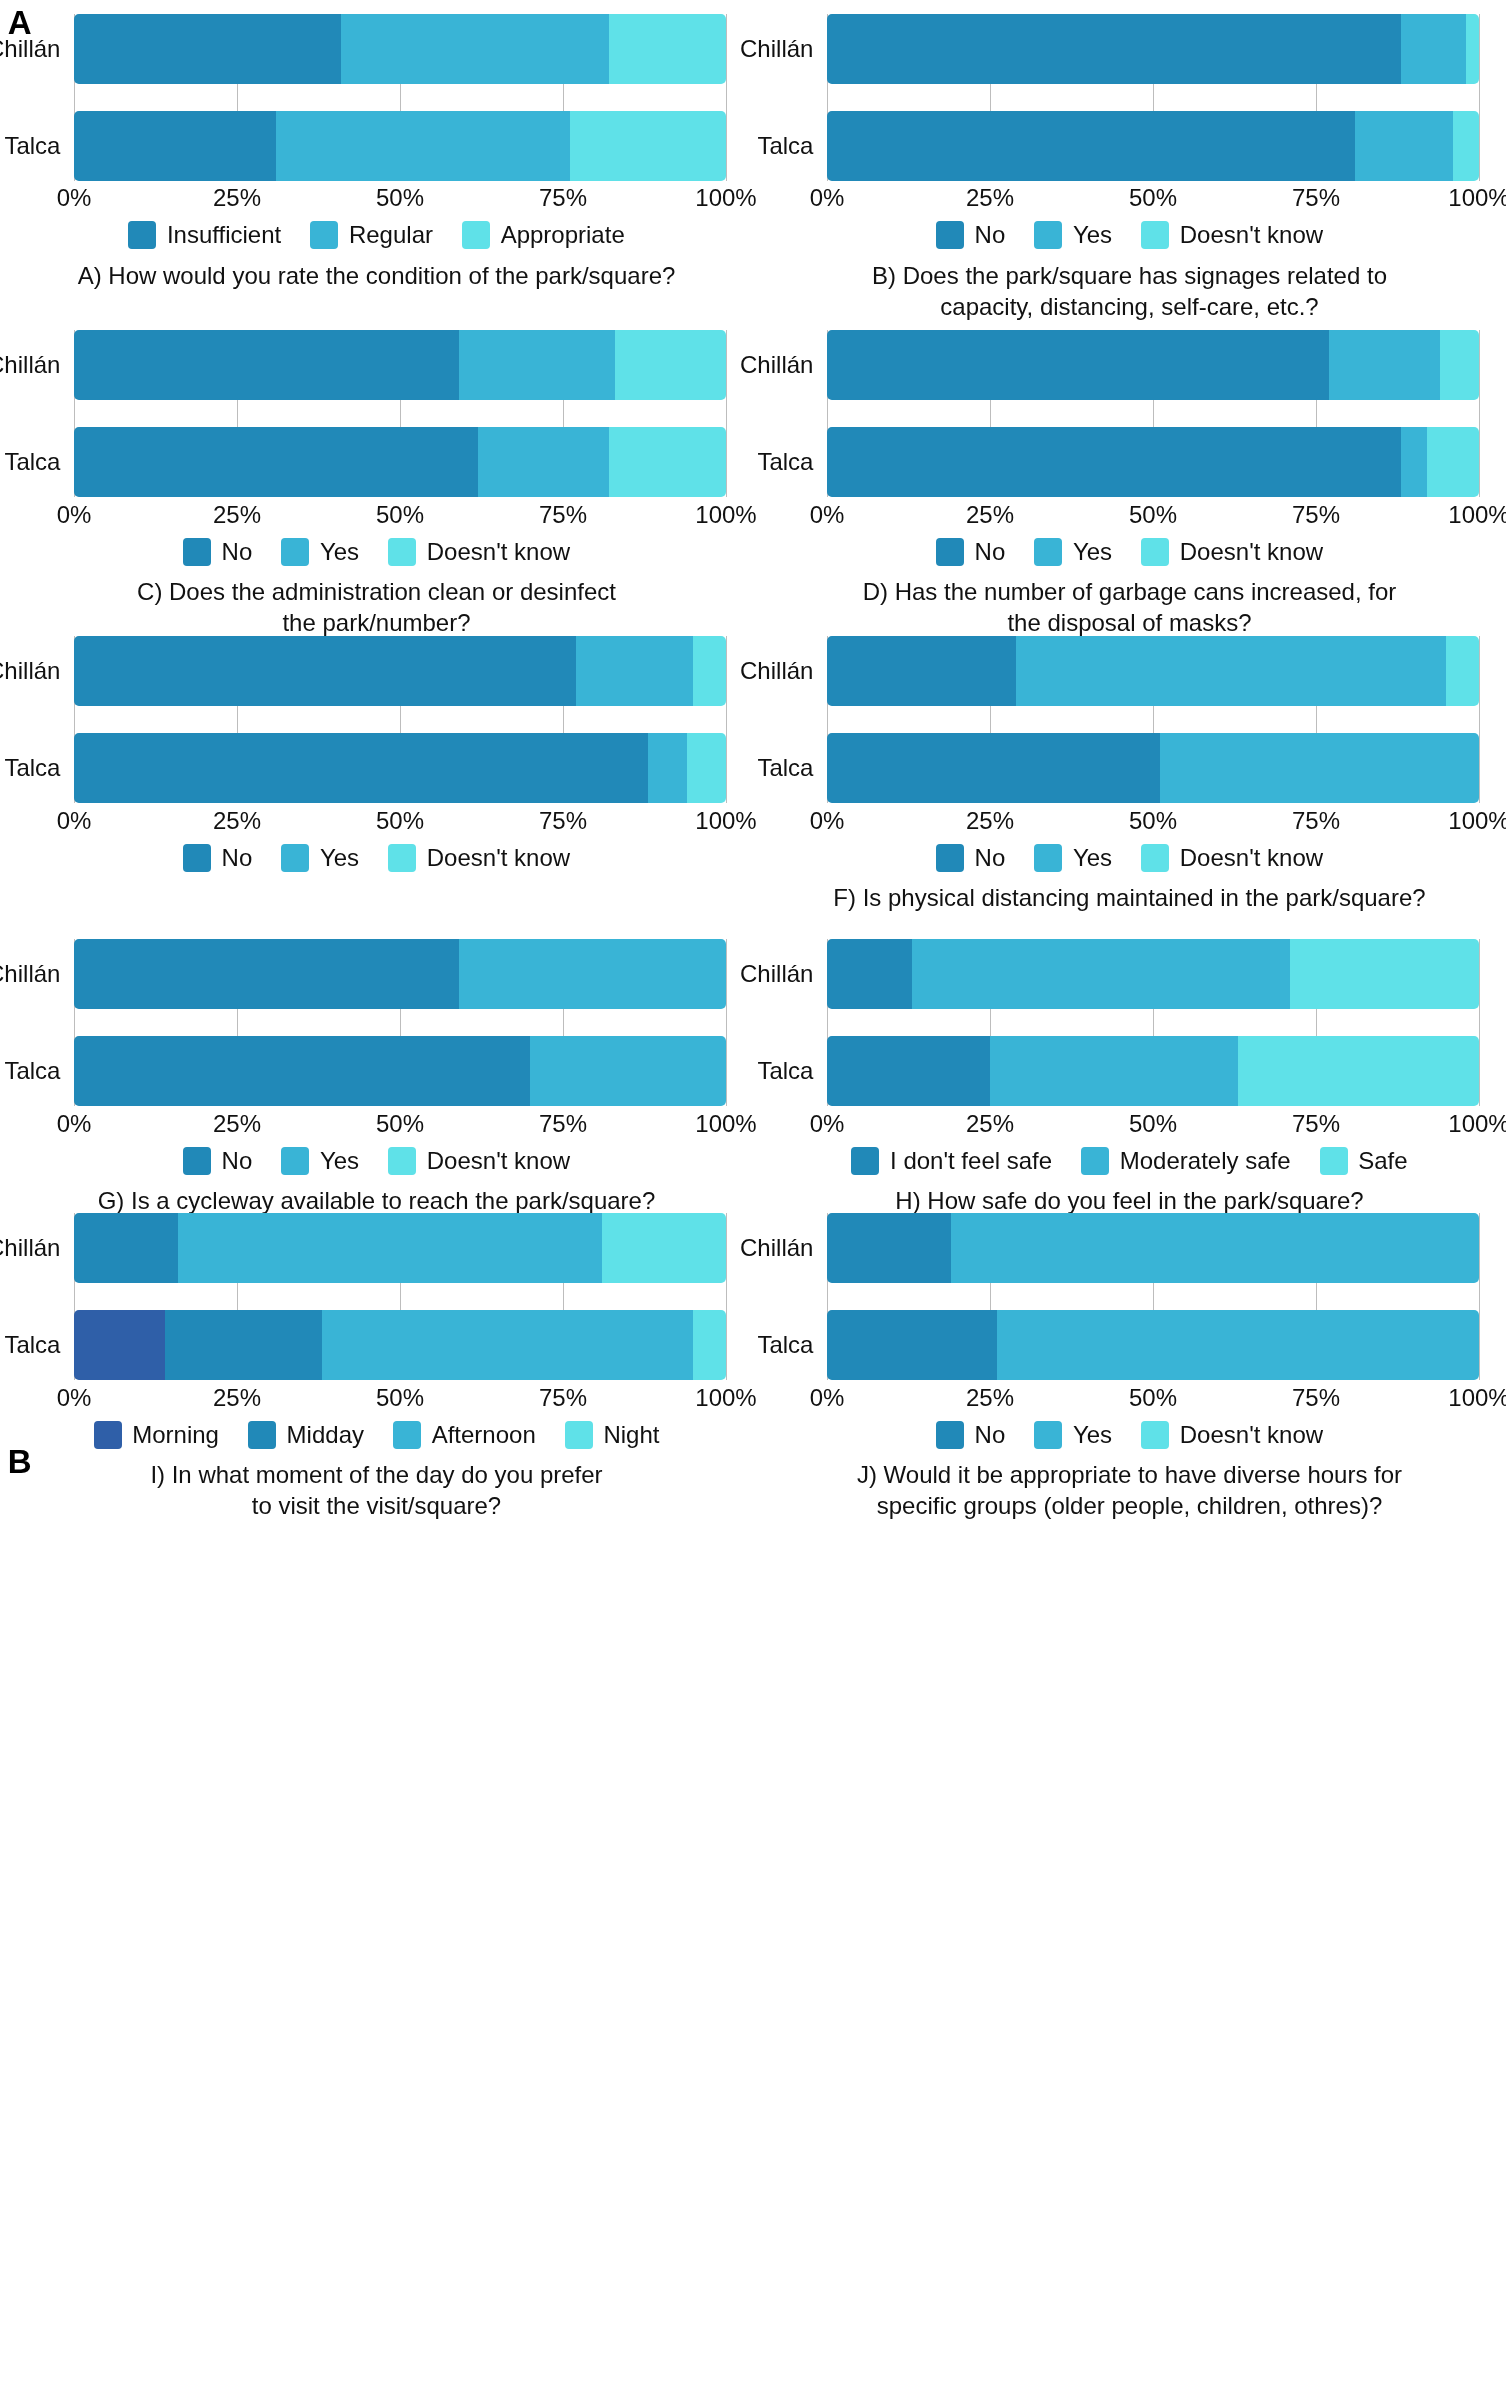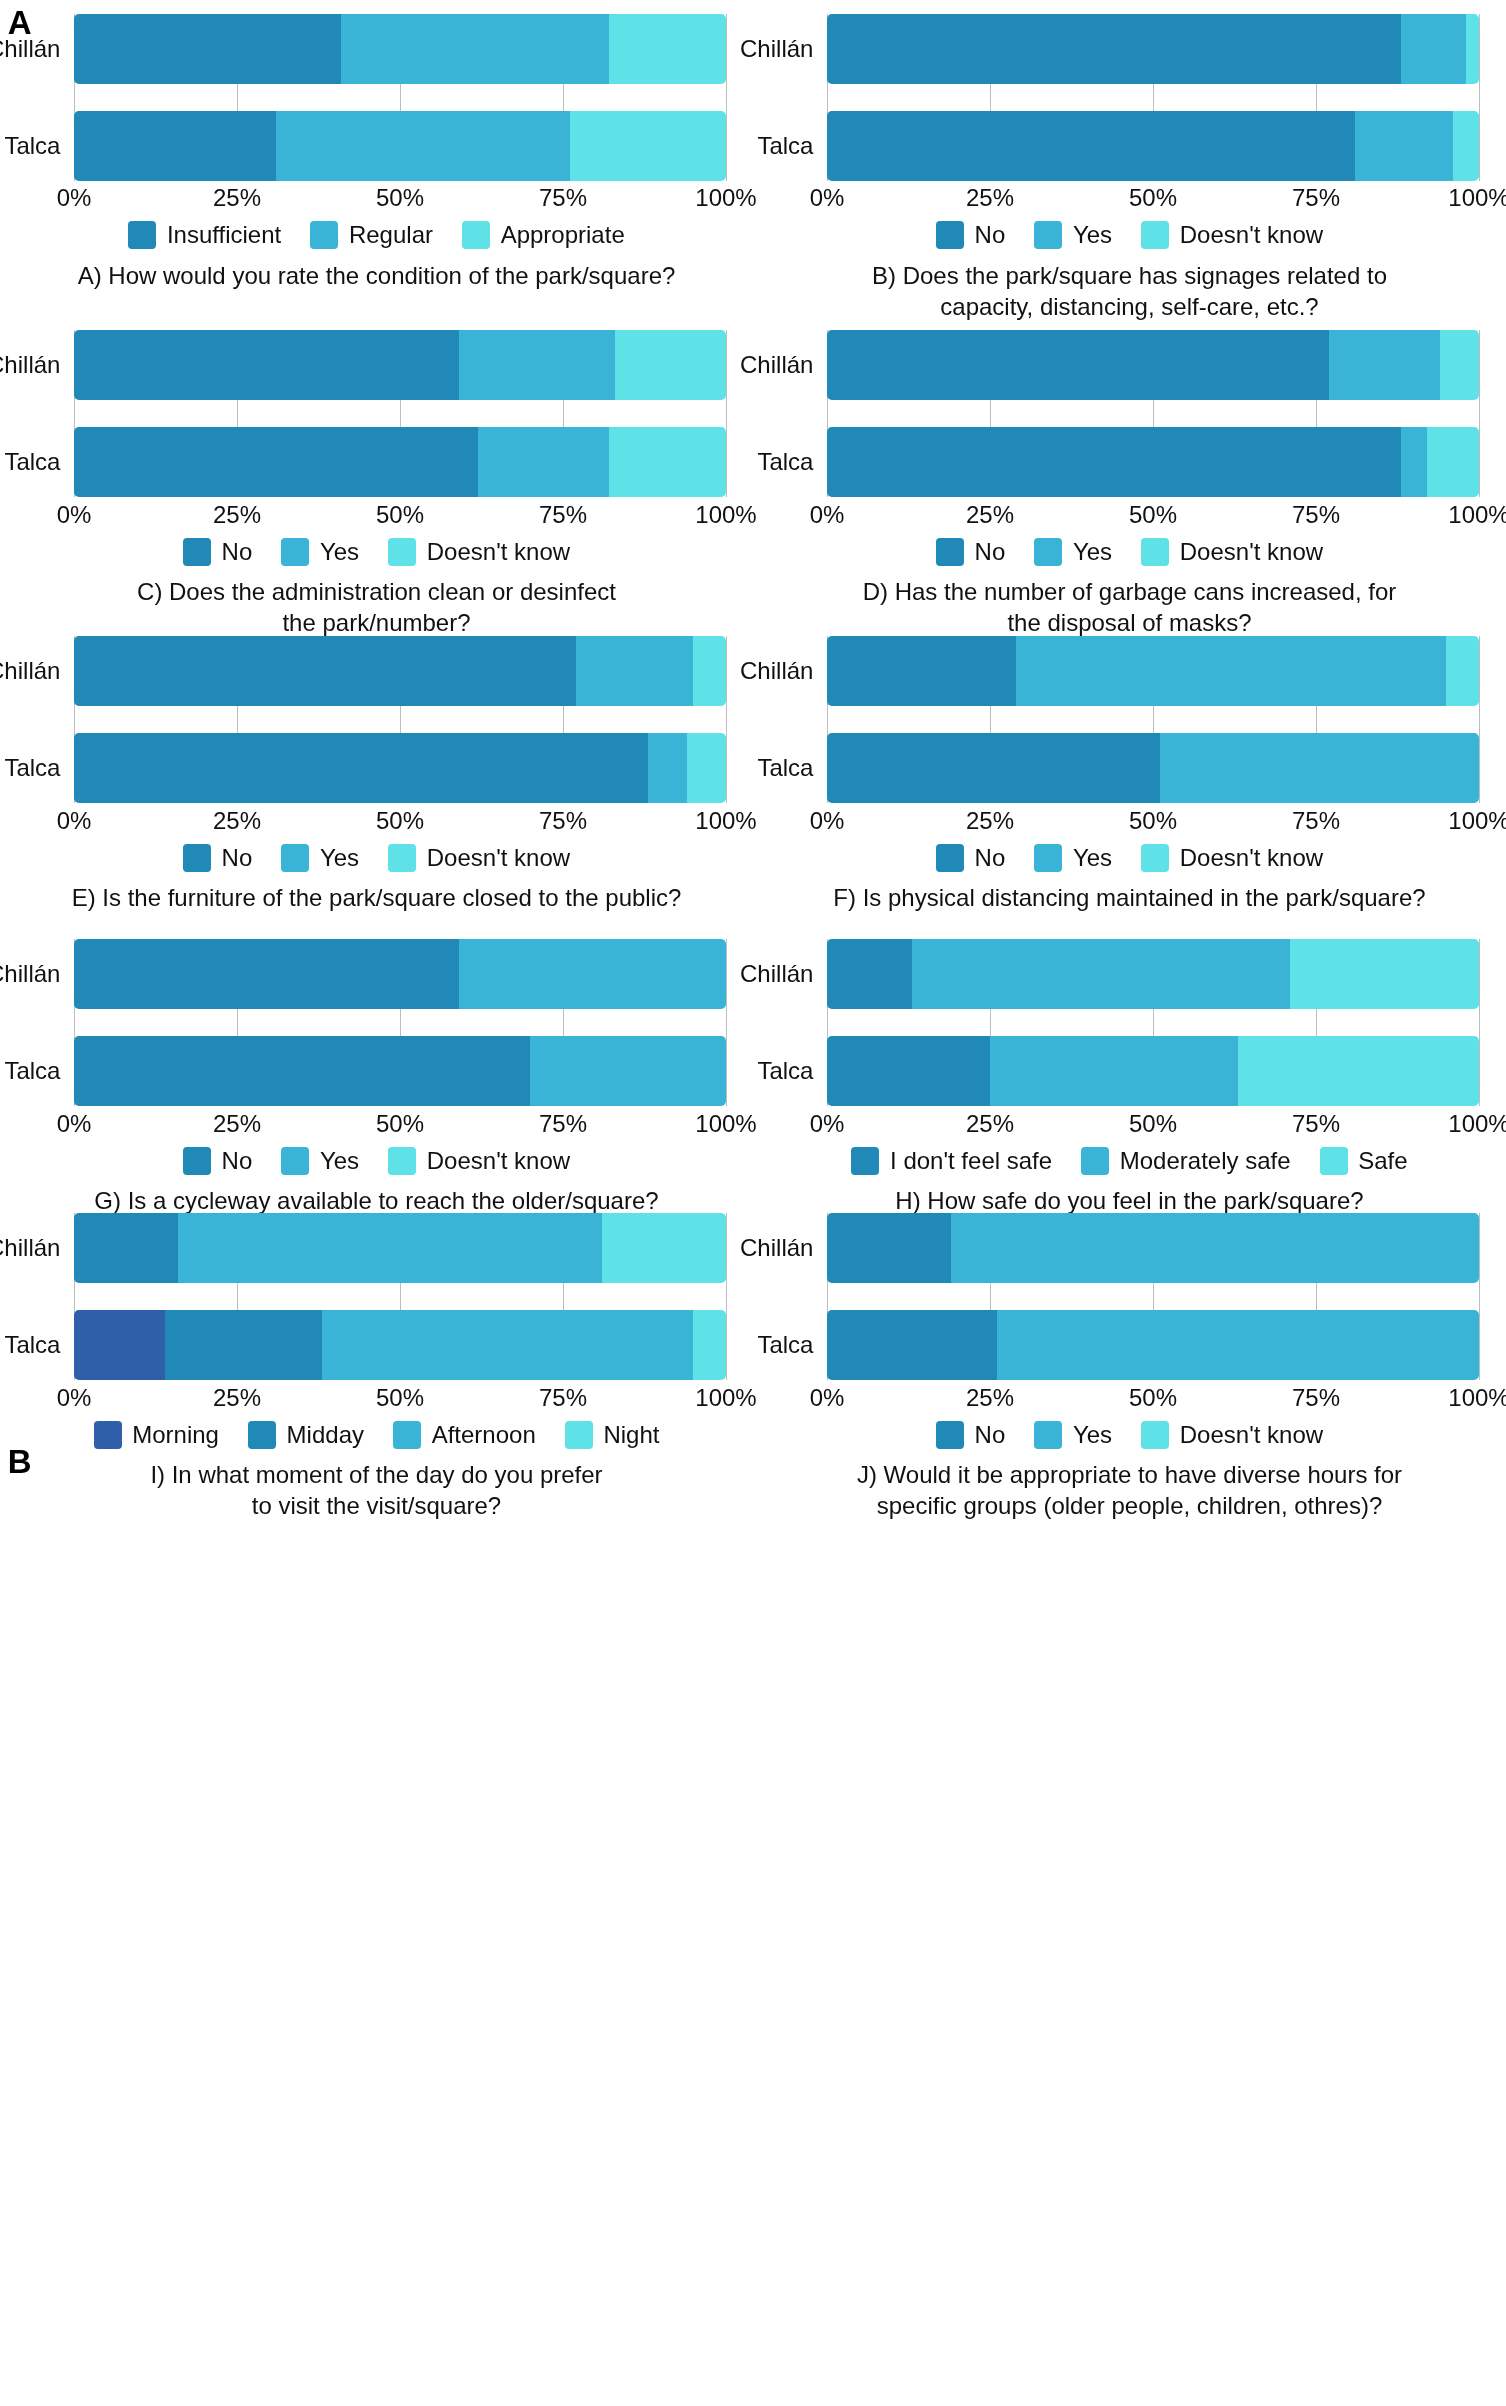--- a/index.html
+++ b/index.html
@@ -353,23 +353,20 @@
         </div>
         <div class="legend-item">
           <span class="swatch" style="background: rgb(57, 180, 214);"></span>
           <span class="legend-text">Yes</span>
         </div>
         <div class="legend-item">
           <span class="swatch" style="background: rgb(95, 225, 232);"></span>
           <span class="legend-text">Doesn't know</span>
         </div>
       </div>
-      <div class="caption">
-        <div>E) Is the furniture of the park/square closed to the public?</div>
-      </div>
     </div>
     <div class="panel" style="left: 753px; top: 636px;">
       <div class="plot">
         <div class="gridlines">
           <div class="gridline" style="left: 0%;"></div>
           <div class="gridline" style="left: 25%;"></div>
           <div class="gridline" style="left: 50%;"></div>
           <div class="gridline" style="left: 75%;"></div>
           <div class="gridline" style="left: 100%;"></div>
         </div>
@@ -453,21 +450,21 @@
         <div class="legend-item">
           <span class="swatch" style="background: rgb(57, 180, 214);"></span>
           <span class="legend-text">Yes</span>
         </div>
         <div class="legend-item">
           <span class="swatch" style="background: rgb(95, 225, 232);"></span>
           <span class="legend-text">Doesn't know</span>
         </div>
       </div>
       <div class="caption">
-        <div>G) Is a cycleway available to reach the older/square?</div>
+        <div>G) Is a cycleway available to reach the park/square?</div>
       </div>
     </div>
     <div class="panel" style="left: 753px; top: 939px;">
       <div class="plot">
         <div class="gridlines">
           <div class="gridline" style="left: 0%;"></div>
           <div class="gridline" style="left: 25%;"></div>
           <div class="gridline" style="left: 50%;"></div>
           <div class="gridline" style="left: 75%;"></div>
           <div class="gridline" style="left: 100%;"></div>

